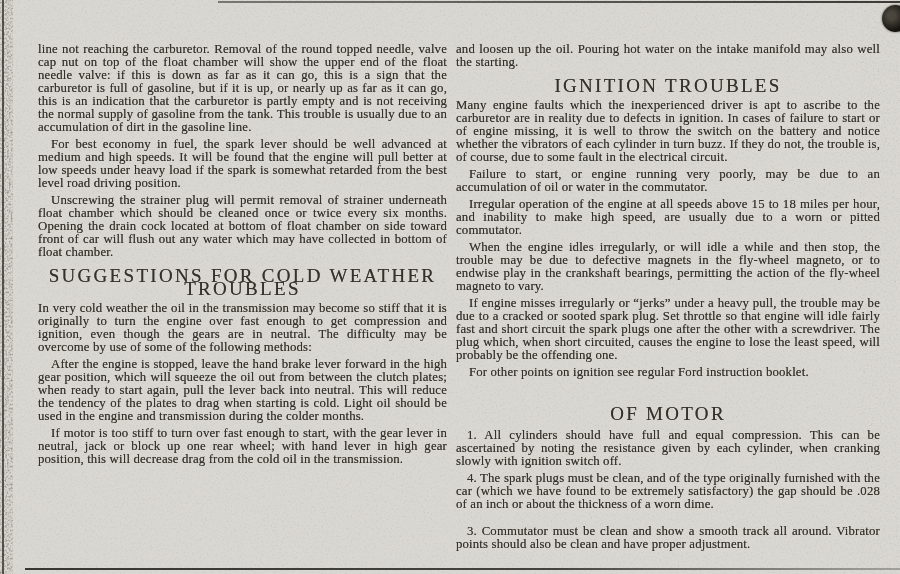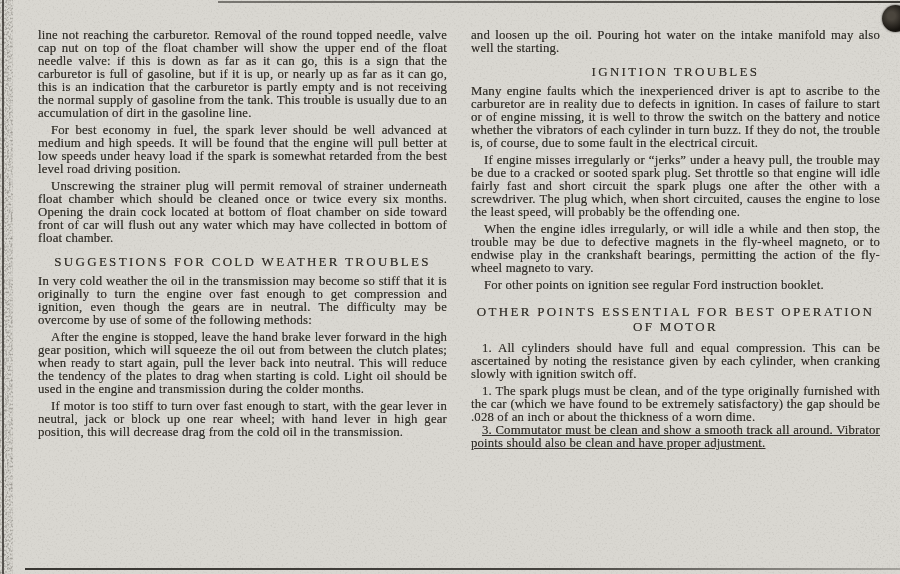--- a/index.html
+++ b/index.html
@@ -8,42 +8,42 @@
   body {
     width: 900px; height: 574px; overflow: hidden;
     background: #d9d7d1;
     font-family: "Liberation Serif", "DejaVu Serif", serif;
     color: #34312b;
     position: relative;
   }
   .page { position: absolute; inset: 0; }
 
   .cols {
-    position: absolute; left: 38px; top: 29px; right: 20px;
-    display: flex; gap: 24px; justify-content: flex-end;
+    position: absolute; left: 38px; top: 43px; right: 20px;
+    display: flex; gap: 9px; justify-content: flex-end;
   }
   .col {
     text-align: justify;
     font-size: 12.8px;
     line-height: 13.0px;
     letter-spacing: 0.15px;
   }
   .col.left  { width: 409px; flex: none; }
   .col.right { flex: 1; }
 
   p {
     margin: 4px 0 0;
     text-indent: 13px;
     text-shadow: 0 0 0.6px rgba(52,49,43,0.65);
   }
   p.cont  { text-indent: 0; margin-top: 0; }
-  p.tight { margin-top: 0; text-decoration: underline; }
+  p.tight { margin-top: 14px; }
 
   h2 {
-    font-size: 13px; font-weight: normal;
+    font-size: 19px; font-weight: normal;
     letter-spacing: 2.3px;
     text-align: center;
     margin: 10px 0 7px;
     text-shadow: 0 0 0.6px rgba(52,49,43,0.65);
   }
   h2.two-line { line-height: 14.6px; margin-top: 13px; margin-bottom: 8px; }
 
   
   .edge-left-line {
     position: absolute; left: 2px; top: 0; bottom: 0; width: 1.5px;
@@ -82,29 +82,31 @@
       <h2>SUGGESTIONS FOR COLD WEATHER TROUBLES</h2>
       <p class="cont">In very cold weather the oil in the transmission may become so stiff that it is originally to turn the engine over fast enough to get compression and ignition, even though the gears are in neutral. The difficulty may be overcome by use of some of the following methods:</p>
       <p>After the engine is stopped, leave the hand brake lever forward in the high gear position, which will squeeze the oil out from between the clutch plates; when ready to start again, pull the lever back into neutral. This will reduce the tendency of the plates to drag when starting is cold. Light oil should be used in the engine and transmission during the colder months.</p>
       <p>If motor is too stiff to turn over fast enough to start, with the gear lever in neutral, jack or block up one rear wheel; with hand lever in high gear position, this will decrease drag from the cold oil in the transmission.</p>
     </div>
 
     <div class="col right">
       <p class="cont">and loosen up the oil. Pouring hot water on the intake manifold may also well the starting.</p>
       <h2>IGNITION TROUBLES</h2>
       <p class="cont">Many engine faults which the inexperienced driver is apt to ascribe to the carburetor are in reality due to defects in ignition. In cases of failure to start or of engine missing, it is well to throw the switch on the battery and notice whether the vibrators of each cylinder in turn buzz. If they do not, the trouble is, of course, due to some fault in the electrical circuit.</p>
+      <p>Failure to start, or engine running very poorly, may be due to an accumulation of oil or water in the commutator.</p>
+      <p>Irregular operation of the engine at all speeds above 15 to 18 miles per hour, and inability to make high speed, are usually due to a worn or pitted commutator.</p>
+      <p>When the engine idles irregularly, or will idle a while and then stop, the trouble may be due to defective magnets in the fly-wheel magneto, or to endwise play in the crankshaft bearings, permitting the action of the fly-wheel magneto to vary.</p>
       <p>If engine misses irregularly or “jerks” under a heavy pull, the trouble may be due to a cracked or sooted spark plug. Set throttle so that engine will idle fairly fast and short circuit the spark plugs one after the other with a screwdriver. The plug which, when short circuited, causes the engine to lose the least speed, will probably be the offending one.</p>
-      <p>When the engine idles irregularly, or will idle a while and then stop, the trouble may be due to defective magnets in the fly-wheel magneto, or to endwise play in the crankshaft bearings, permitting the action of the fly-wheel magneto to vary.</p>
       <p>For other points on ignition see regular Ford instruction booklet.</p>
       <h2 class="two-line">
-        <span>OTHER POINTS ESSENTIAL FOR BEST OPERATION</span><br>
+        <br>
         <span>OF MOTOR</span>
       </h2>
       <p class="cont" style="text-indent:11px">1.  All cylinders should have full and equal compression. This can be ascertained by noting the resistance given by each cylinder, when cranking slowly with ignition switch off.</p>
-      <p style="text-indent:11px">1.  The spark plugs must be clean, and of the type originally furnished with the car (which we have found to be extremely satisfactory) the gap should be .028 of an inch or about the thickness of a worn dime.</p>
+      <p style="text-indent:11px">4.  The spark plugs must be clean, and of the type originally furnished with the car (which we have found to be extremely satisfactory) the gap should be .028 of an inch or about the thickness of a worn dime.</p>
       <p class="tight" style="text-indent:11px">3.  Commutator must be clean and show a smooth track all around. Vibrator points should also be clean and have proper adjustment.</p>
     </div>
 
   </div>
 
   <svg class="grain" width="900" height="574" viewBox="0 0 900 574" xmlns="http://www.w3.org/2000/svg">
     <filter id="g1" x="0" y="0" width="100%" height="100%">
       <feTurbulence type="fractalNoise" baseFrequency="0.55" numOctaves="2" seed="7" stitchTiles="stitch"></feTurbulence>
       <feColorMatrix type="matrix" values="0 0 0 0 0.18  0 0 0 0 0.17  0 0 0 0 0.15  0.8 0 0 0 -0.42"></feColorMatrix>
     </filter>

